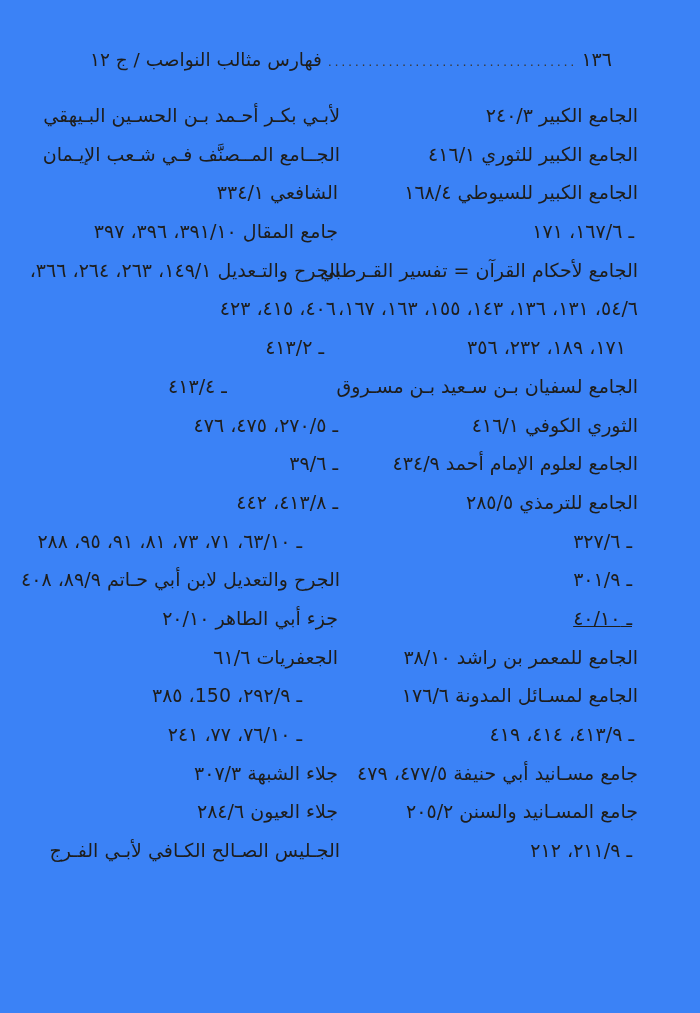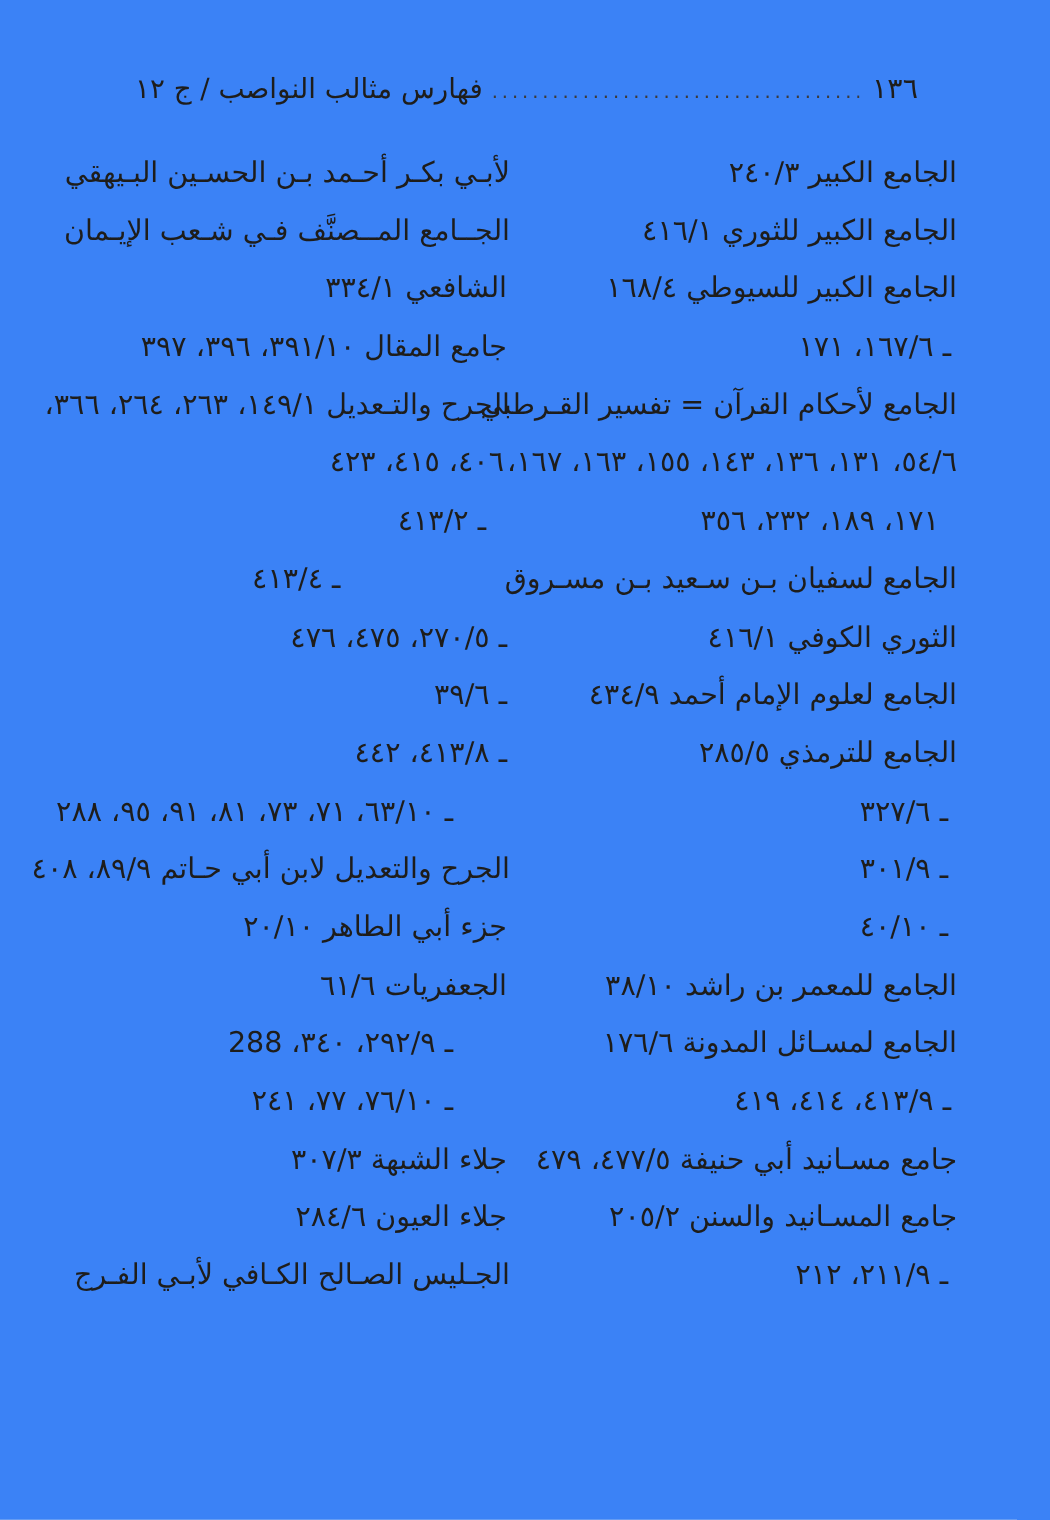--- a/index.html
+++ b/index.html
@@ -74,42 +74,42 @@
       <div class="line" style="padding-right: 4px;">٤٠٦، ٤١٥، ٤٢٣</div>
       <div class="line" style="padding-right: 16px;">ـ ٤١٣/٢</div>
       <div class="line" style="padding-right: 2px; text-align: center;">ـ ٤١٣/٤</div>
       <div class="line" style="padding-right: 2px;">ـ ٢٧٠/٥، ٤٧٥، ٤٧٦</div>
       <div class="line" style="padding-right: 2px;">ـ ٣٩/٦</div>
       <div class="line" style="padding-right: 2px;">ـ ٤١٣/٨، ٤٤٢</div>
       <div class="line" style="padding-right: 38px;">ـ ٦٣/١٠، ٧١، ٧٣، ٨١، ٩١، ٩٥، ٢٨٨</div>
       <div class="line justify">الجرح والتعديل لابن أبي حـاتم ٨٩/٩، ٤٠٨</div>
       <div class="line" style="padding-right: 2px;">جزء أبي الطاهر ٢٠/١٠</div>
       <div class="line" style="padding-right: 2px;">الجعفريات ٦١/٦</div>
-      <div class="line" style="padding-right: 38px;">ـ ٢٩٢/٩، ٣٤٠، 288</div>
+      <div class="line" style="padding-right: 38px;">ـ ٢٩٢/٩، 150، ٣٨٥</div>
       <div class="line" style="padding-right: 38px;">ـ ٧٦/١٠، ٧٧، ٢٤١</div>
       <div class="line" style="padding-right: 2px;">جلاء الشبهة ٣٠٧/٣</div>
       <div class="line" style="padding-right: 2px;">جلاء العيون ٢٨٤/٦</div>
       <div class="line justify">الجـليس الصـالح الكـافي لأبـي الفـرج</div>
     </div>
 
   <div class="col col-right">
       <div class="line">الجامع الكبير ٢٤٠/٣</div>
       <div class="line">الجامع الكبير للثوري ٤١٦/١</div>
       <div class="line">الجامع الكبير للسيوطي ١٦٨/٤</div>
       <div class="line" style="padding-right: 4px;">ـ ١٦٧/٦، ١٧١</div>
       <div class="line justify">الجامع لأحكام القرآن = تفسير القـرطبي</div>
       <div class="line justify">٥٤/٦، ١٣١، ١٣٦، ١٤٣، ١٥٥، ١٦٣، ١٦٧،</div>
       <div class="line" style="padding-right: 12px;">١٧١، ١٨٩، ٢٣٢، ٣٥٦</div>
       <div class="line justify">الجامع لسفيان بـن سـعيد بـن مسـروق</div>
       <div class="line">الثوري الكوفي ٤١٦/١</div>
       <div class="line">الجامع لعلوم الإمام أحمد ٤٣٤/٩</div>
       <div class="line">الجامع للترمذي ٢٨٥/٥</div>
       <div class="line" style="padding-right: 6px;">ـ ٣٢٧/٦</div>
       <div class="line" style="padding-right: 6px;">ـ ٣٠١/٩</div>
-      <div class="line" style="padding-right: 6px;">ـ ٤٠/١٠</div>
+      <div class="line" style="padding-right: 6px; text-decoration: underline;">ـ ٤٠/١٠</div>
       <div class="line">الجامع للمعمر بن راشد ٣٨/١٠</div>
       <div class="line">الجامع لمسـائل المدونة ١٧٦/٦</div>
       <div class="line" style="padding-right: 4px;">ـ ٤١٣/٩، ٤١٤، ٤١٩</div>
       <div class="line">جامع مسـانيد أبي حنيفة ٤٧٧/٥، ٤٧٩</div>
       <div class="line">جامع المسـانيد والسنن ٢٠٥/٢</div>
       <div class="line" style="padding-right: 6px;">ـ ٢١١/٩، ٢١٢</div>
     </div>
 </div>
 
 </body></html>

